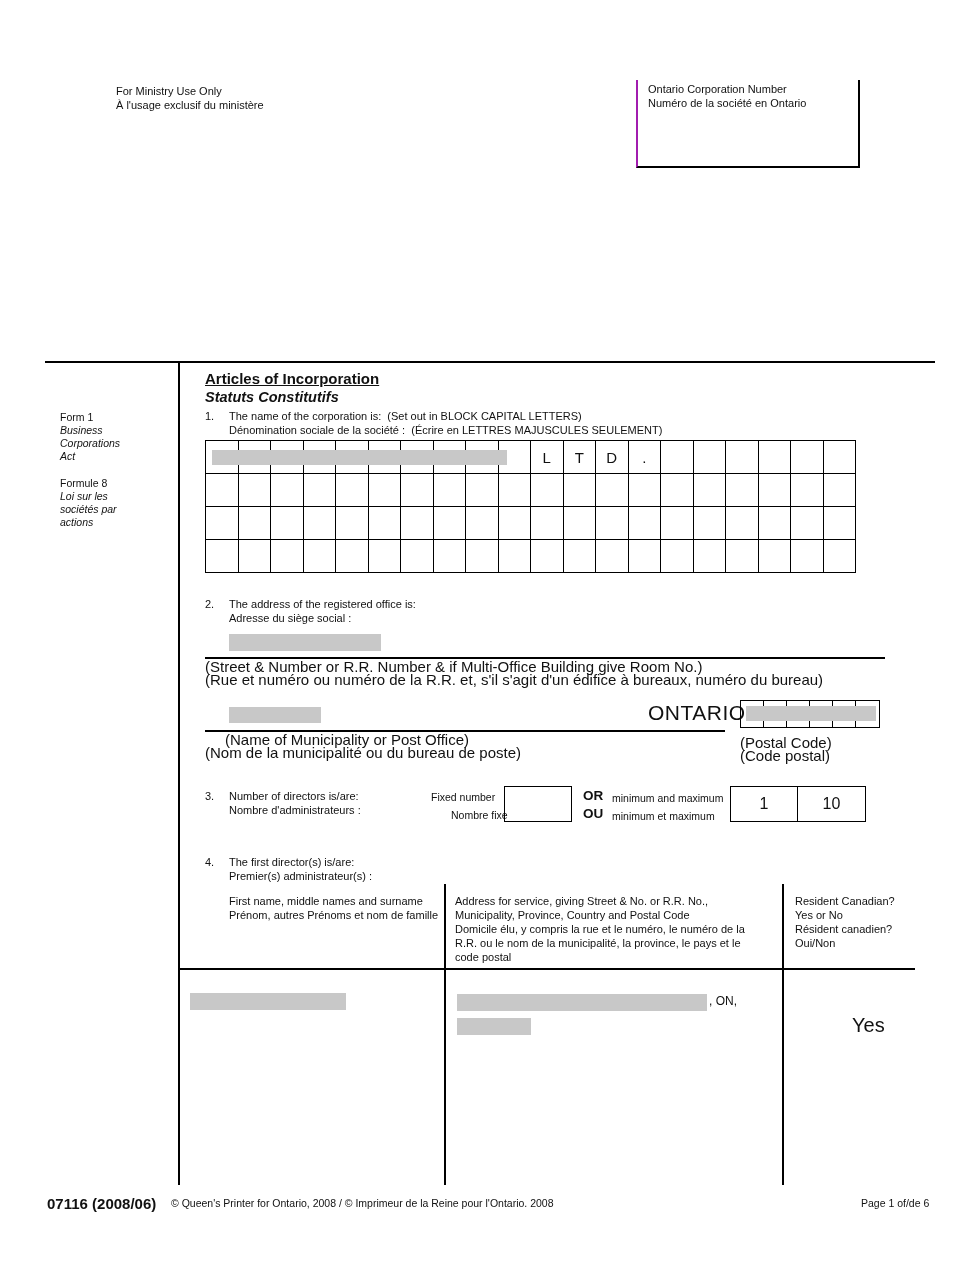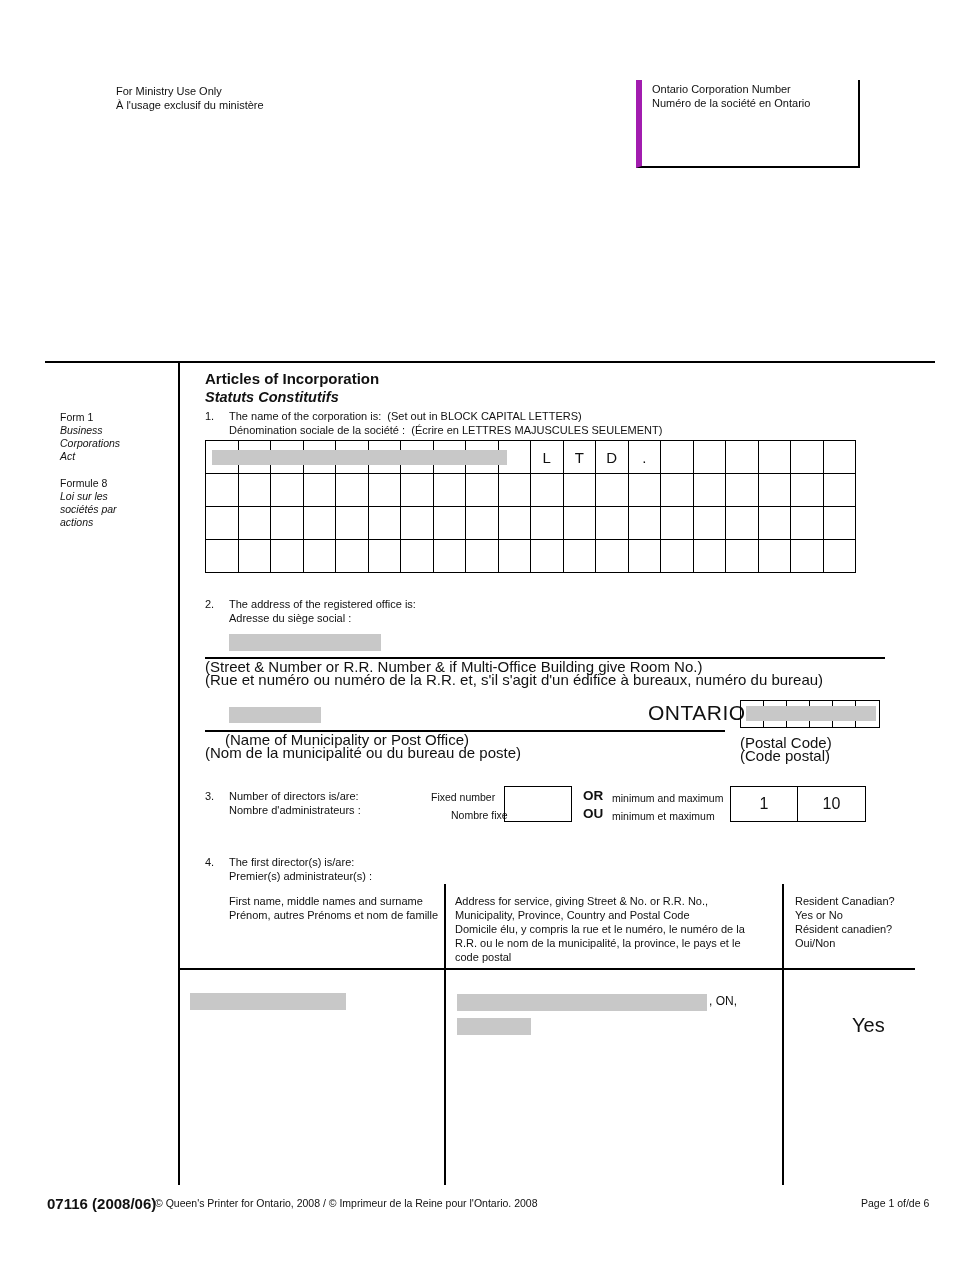--- a/index.html
+++ b/index.html
@@ -13,21 +13,21 @@
   .t{font-size:11px;line-height:14px;white-space:pre;}
   .t9{font-size:15px;line-height:12.5px;white-space:pre;text-align:right;}
   .t10{font-size:10.5px;line-height:13.5px;white-space:pre;}
   .t12{font-size:12px;line-height:15px;white-space:pre;}
   .ital{font-style:italic;}
   .bold{font-weight:bold;}
 
   
   #corp-box{
     left:636px;top:80px;width:224px;height:88px;
-    border-left:6px solid #a21caf;border-right:2px solid #000;border-bottom:2px solid #000;
+    border-left:2px solid #a21caf;border-right:2px solid #000;border-bottom:2px solid #000;
     box-sizing:border-box;
   }
   #corp-box .lbl{position:absolute;left:10px;top:3px;}
 
   
   #top-rule{left:45px;top:361px;width:890px;height:2px;background:#000;}
   #left-rule{left:178px;top:362px;width:2px;height:823px;background:#000;}
 
   
   #name-grid{left:205px;top:440px;border-top:1.6px solid #000;border-left:1.6px solid #000;}
@@ -79,21 +79,21 @@
 
 <div class="abs t10" style="left:60px;top:411px;">Form 1</div>
 <div class="abs t10 ital" style="left:60px;top:424px;">Business</div>
 <div class="abs t10 ital" style="left:60px;top:437px;">Corporations</div>
 <div class="abs t10 ital" style="left:60px;top:450px;">Act</div>
 <div class="abs t10" style="left:60px;top:477px;">Formule 8</div>
 <div class="abs t10 ital" style="left:60px;top:490px;">Loi sur les</div>
 <div class="abs t10 ital" style="left:60px;top:503px;">sociétés par</div>
 <div class="abs t10 ital" style="left:60px;top:516px;">actions</div>
 
-<div class="abs bold" style="left:205px;top:370px;font-size:15px;">Articles of Incorporation</div>
+<div class="abs bold" style="left:205px;top:370px;font-size:15px;text-decoration:underline;">Articles of Incorporation</div>
 <div class="abs bold ital" style="left:205px;top:389px;font-size:14.5px;">Statuts Constitutifs</div>
 
 <div class="abs t" style="left:205px;top:409px;">1.</div>
 <div class="abs t" style="left:229px;top:409px;">The name of the corporation is:  (Set out in BLOCK CAPITAL LETTERS)</div>
 <div class="abs t" style="left:229px;top:423px;">Dénomination sociale de la société :  (Écrire en LETTRES MAJUSCULES SEULEMENT)</div>
 
 <div class="abs" id="name-grid">
     <div class="row">
       <div class="cell"></div>
       <div class="cell"></div>
@@ -262,14 +262,14 @@
 <div class="abs redact" style="left:190px;top:993px;width:156px;height:17px;"></div>
 
 <div class="abs t12" style="left:457px;top:994px;"><span style="margin-left:252px;">, ON,</span></div>
 <div class="abs redact" style="left:457px;top:994px;width:250px;height:17px;"></div>
 <div class="abs t12" style="left:457px;top:1020px;"></div>
 <div class="abs redact" style="left:457px;top:1018px;width:74px;height:17px;"></div>
 
 <div class="abs" style="left:852px;top:1014px;font-size:20px;">Yes</div>
 
 <div class="abs t9" style="left:47px;top:1198px;font-weight:bold;">07116 (2008/06)</div>
-<div class="abs t10" style="left:155px;top:1197px;">© Queen's Printer for Ontario, 2008 / © Imprimeur de la Reine pour l'Ontario. 2008</div>
+<div class="abs t10" style="left:171px;top:1197px;">© Queen's Printer for Ontario, 2008 / © Imprimeur de la Reine pour l'Ontario. 2008</div>
 <div class="abs t10" style="left:861px;top:1197px;">Page 1 of/de 6</div>
 
 </body></html>

